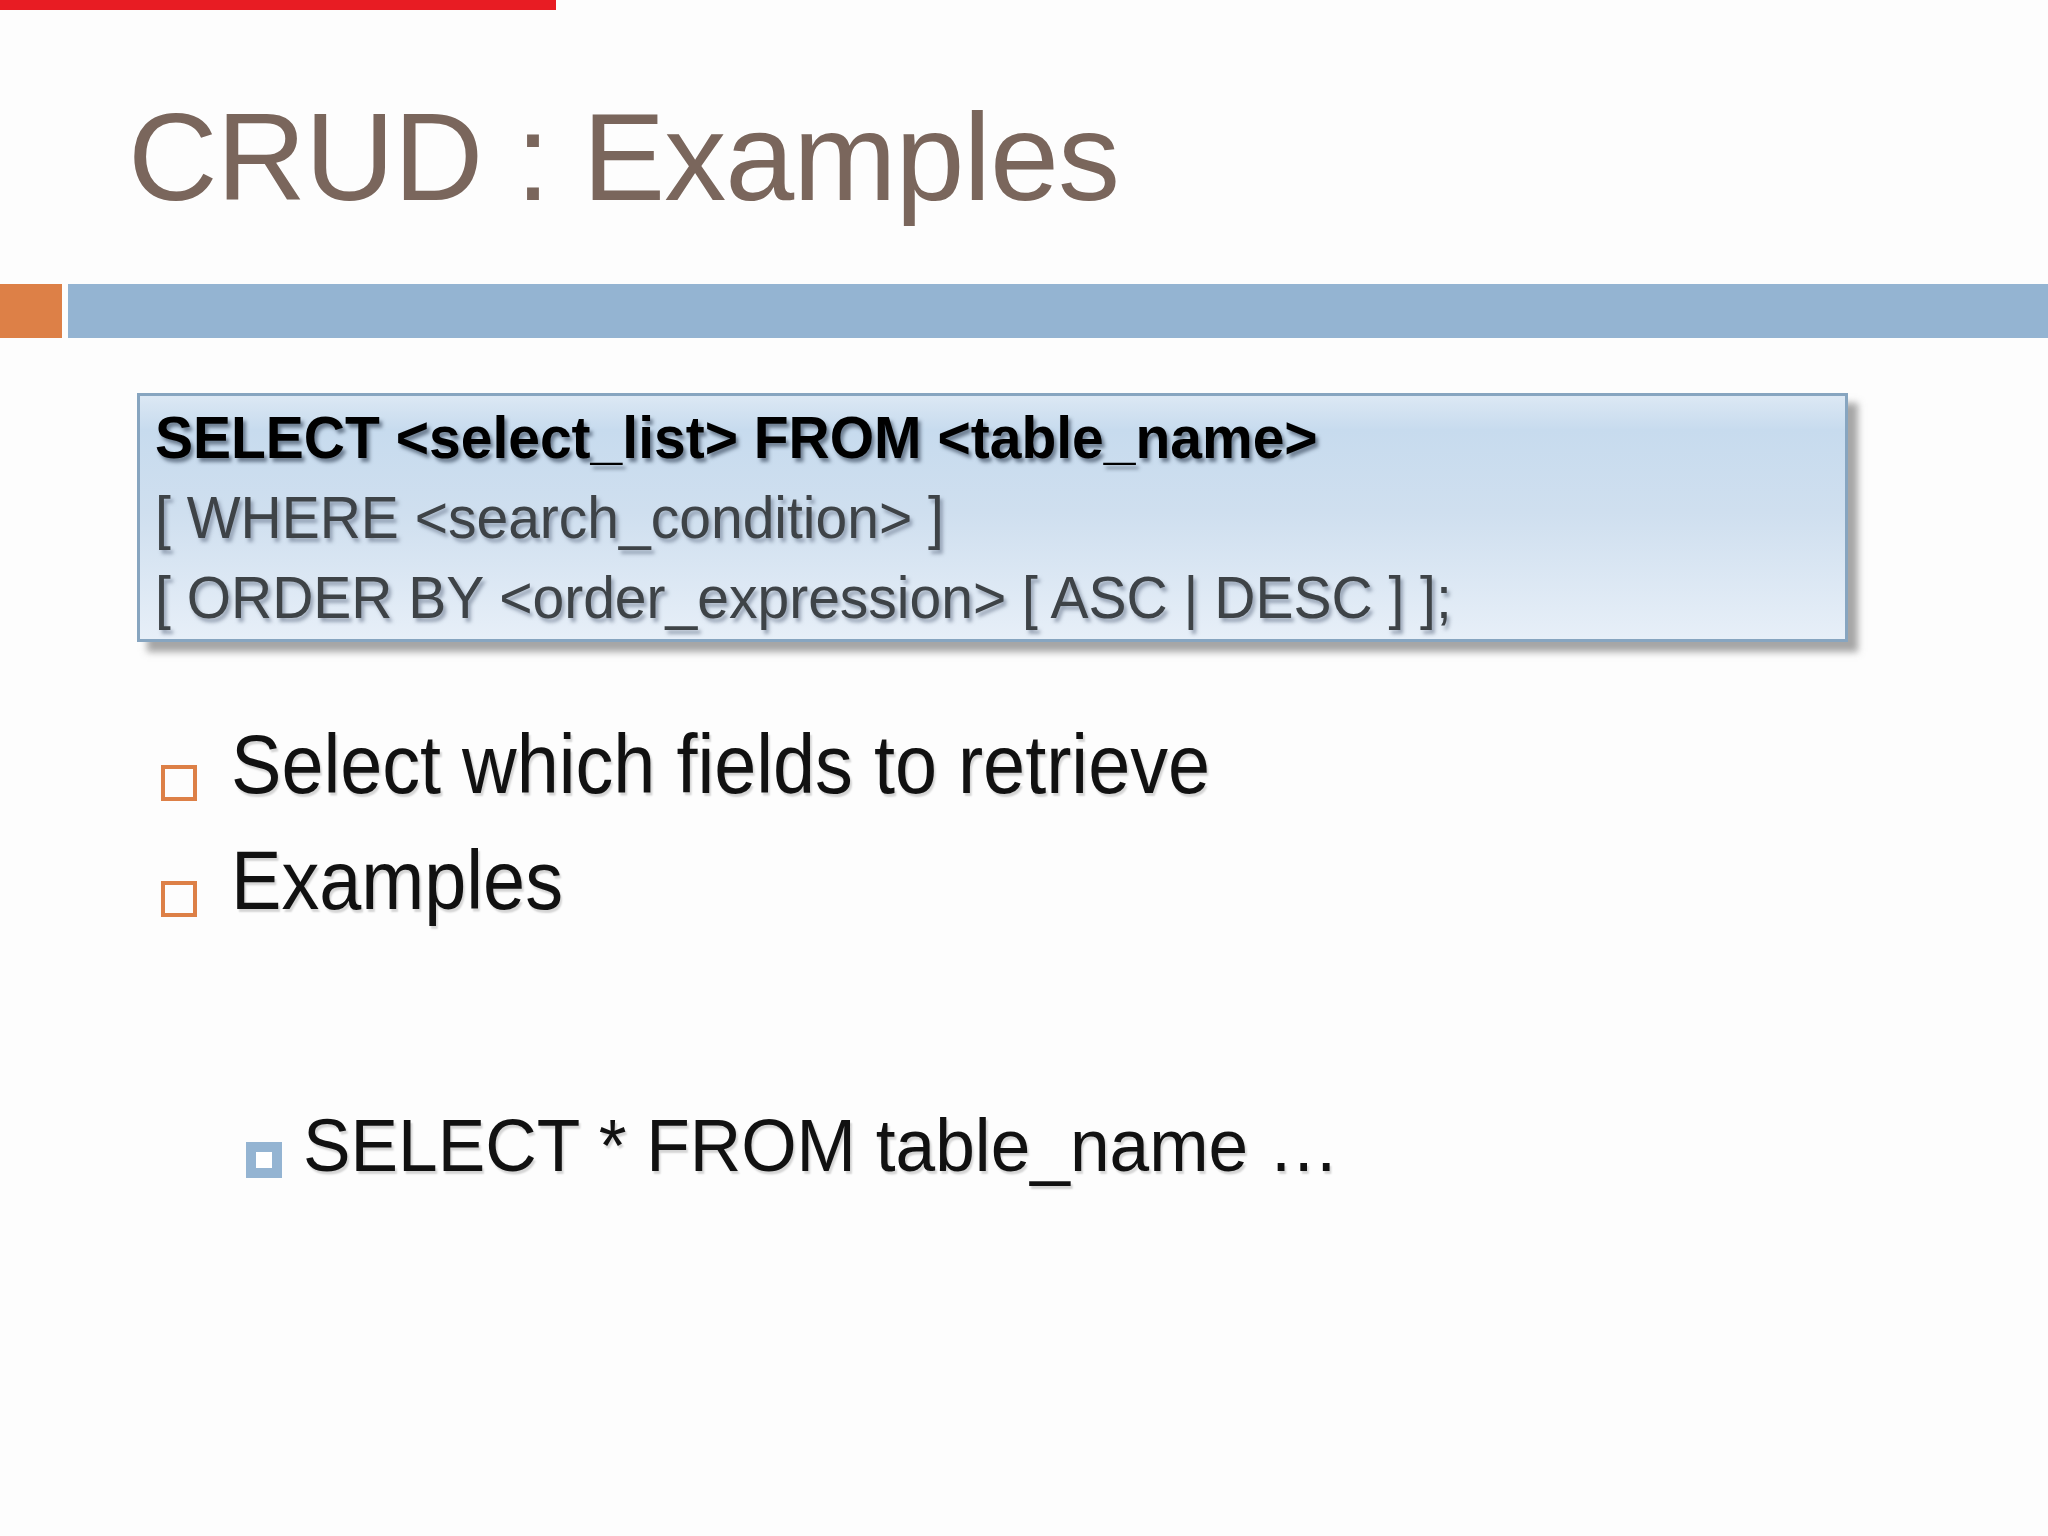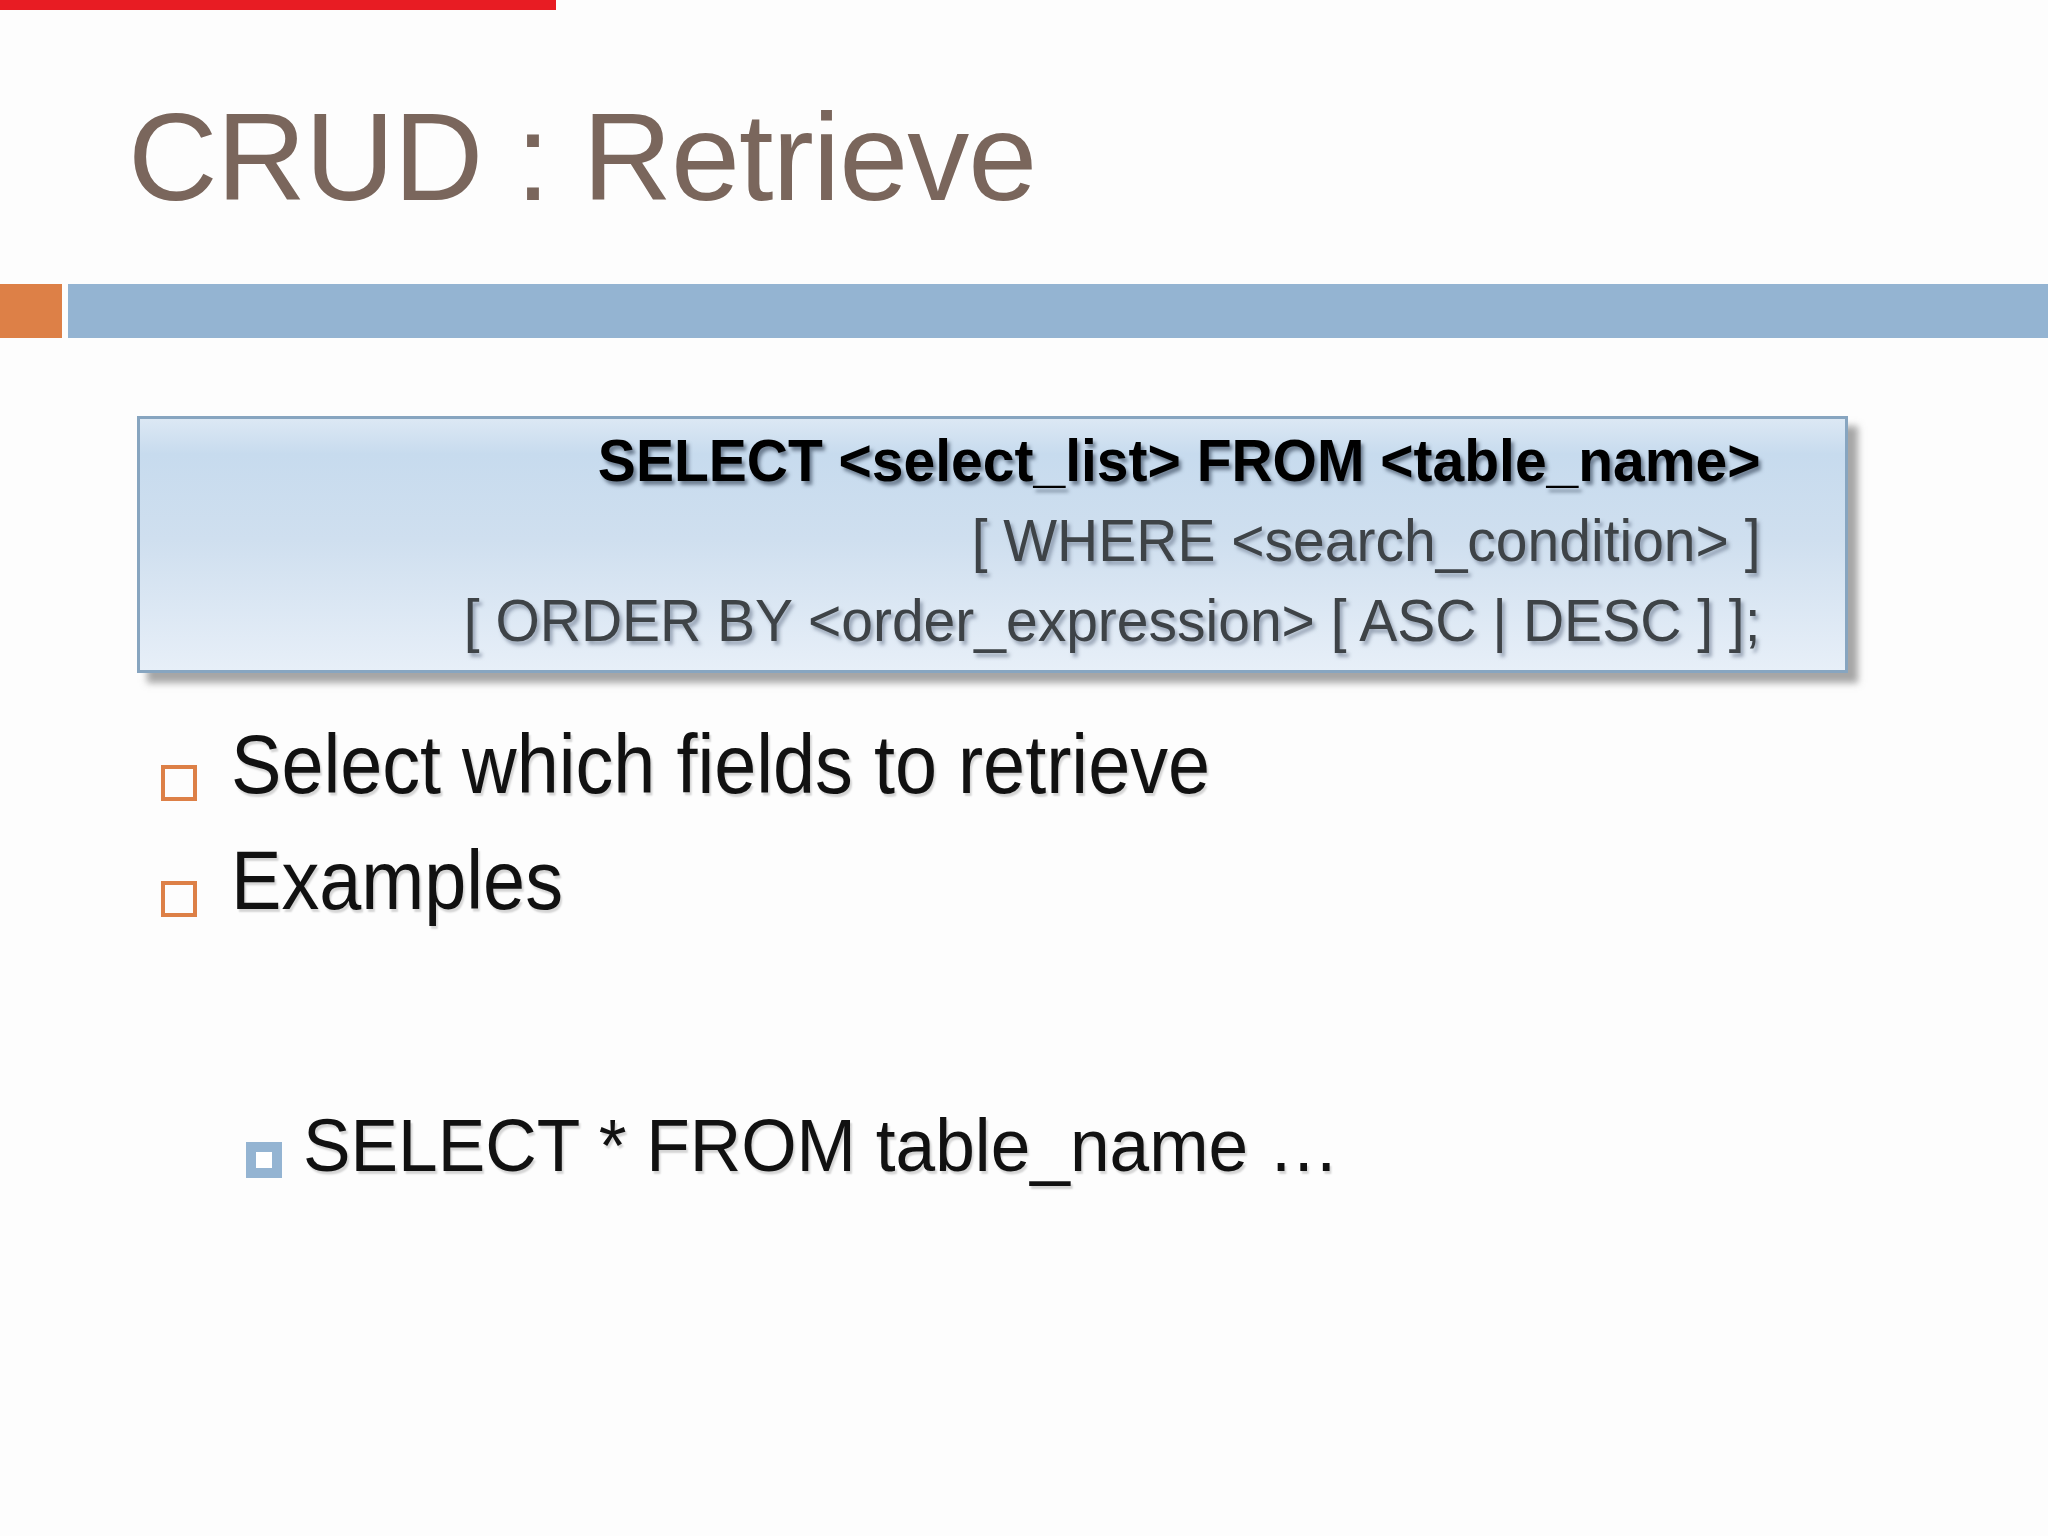--- a/index.html
+++ b/index.html
@@ -23,27 +23,26 @@
   .bar-orange {
     position:absolute; left:0; top:284px; width:62px; height:54px;
     background:#dd8047;
   }
   .bar-blue {
     position:absolute; left:68px; top:284px; right:0; height:54px;
     background:#94b4d2;
   }
   
   .syntax-box {
-    position:absolute; left:137px; top:416px; width:1690px; height:241px;
+    position:absolute; left:137px; top:393px; width:1690px; height:241px;
     border:3px solid #87a5c0;
     background:linear-gradient(180deg, #dce8f4 0%, #c7dbee 14%, #cfdfef 48%, #e7eff8 100%);
     box-shadow:10px 10px 7px rgba(95,95,95,0.55);
-    padding:2px 0 8px 15px;
+    padding:2px 0 0 15px;
     white-space:nowrap;
-    text-align:right;
   }
   .code-line {
     font-size:60px; line-height:80px; color:#3e4347;
     transform:scaleX(0.95); transform-origin:left top;
     text-shadow:3px 4px 4px rgba(105,118,140,0.6);
     white-space:pre;
   }
   .code-line.bold {
     font-weight:bold; color:#000000;
     text-shadow:3px 4px 4px rgba(70,85,105,0.7);
@@ -71,21 +70,21 @@
   .btext.l1 { font-size:84px; line-height:1; margin-left:34px; transform:scaleX(0.90); }
   .btext.l2 { font-size:75px; line-height:1; margin-left:21px; transform:scaleX(0.95); }
 </style>
 </head>
 <body>
 
 <div class="slide">
 
   <div class="top-strip"></div>
 
-  <div class="title">CRUD : Retrieve</div>
+  <div class="title">CRUD : Examples</div>
 
   <div class="bar-orange"></div>
   <div class="bar-blue"></div>
 
   <div class="syntax-box">
     <div class="code-line bold">SELECT &lt;select_list&gt; FROM &lt;table_name&gt;</div>
     <div class="code-line">[ WHERE &lt;search_condition&gt; ]</div>
     <div class="code-line">[ ORDER BY &lt;order_expression&gt; [ ASC | DESC ] ];</div>
   </div>
 

